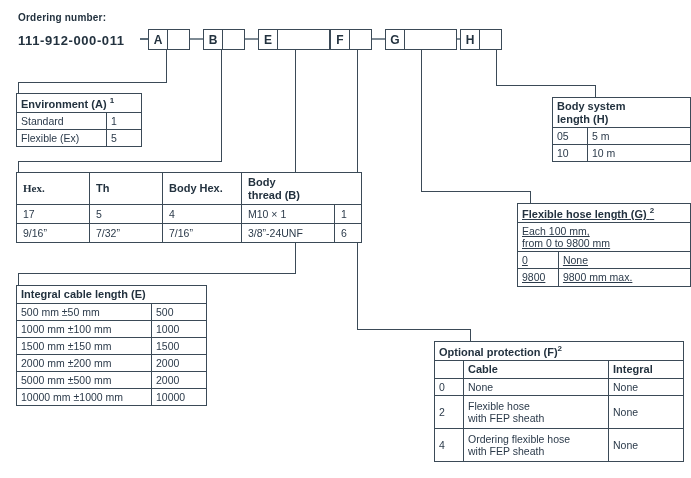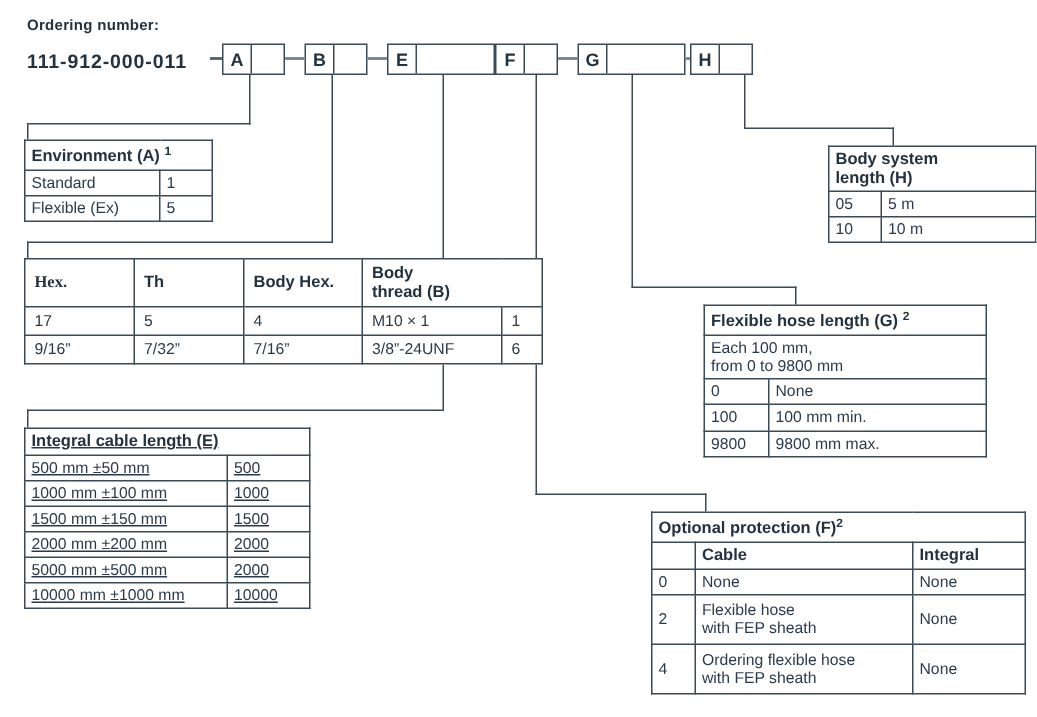--- a/index.html
+++ b/index.html
@@ -93,29 +93,29 @@
   #table-environment td.code { width: 26px; }
 
   #table-bodythread { left: 16px; top: 172px; }
   #table-bodythread td, #table-bodythread th { padding: 3px 6px; }
   #table-bodythread .c1 { width: 60px; font-family: Liberation Serif, serif; }
   #table-bodythread .c2 { width: 60px; }
   #table-bodythread .c3 { width: 66px; }
   #table-bodythread .c4 { width: 80px; }
   #table-bodythread .c5 { width: 14px; }
 
-  #table-cable { left: 16px; top: 285px; text-decoration: underline; }
+  #table-cable { left: 16px; top: 285px; }
   #table-cable .cv { width: 126px; }
   #table-cable .cc { width: 46px; }
 
   #table-system { left: 552px; top: 97px; }
   #table-system .sc { width: 26px; }
   #table-system .sv { width: 94px; }
 
-  #table-hose { left: 469px; top: 203px; }
+  #table-hose { left: 517px; top: 203px; text-decoration: underline; }
   #table-hose .hc { width: 34px; }
   #table-hose .hv { width: 136px; }
 
   #table-protection { left: 434px; top: 341px; }
   #table-protection .pc { width: 20px; }
   #table-protection .pb { width: 136px; }
   #table-protection .pn { width: 66px; }
   #table-protection td.tall { padding: 4px 4px; }
 
   
@@ -292,24 +292,20 @@
     <td colspan="2">
       <span>Each 100 mm,</span><br>
       <span>from 0 to 9800 mm</span>
     </td>
   </tr>
   <tr>
     <td class="hc">0</td>
     <td class="hv">None</td>
   </tr>
   <tr>
-    <td class="hc">100</td>
-    <td class="hv">100 mm min.</td>
-  </tr>
-  <tr>
     <td class="hc">9800</td>
     <td class="hv">9800 mm max.</td>
   </tr>
 </tbody>
   </table>
 
 <table class="t abs" id="table-protection">
   <tbody>
       <tr>
     <th colspan="3"><span>Optional protection (F)</span><sup>2</sup></th>

